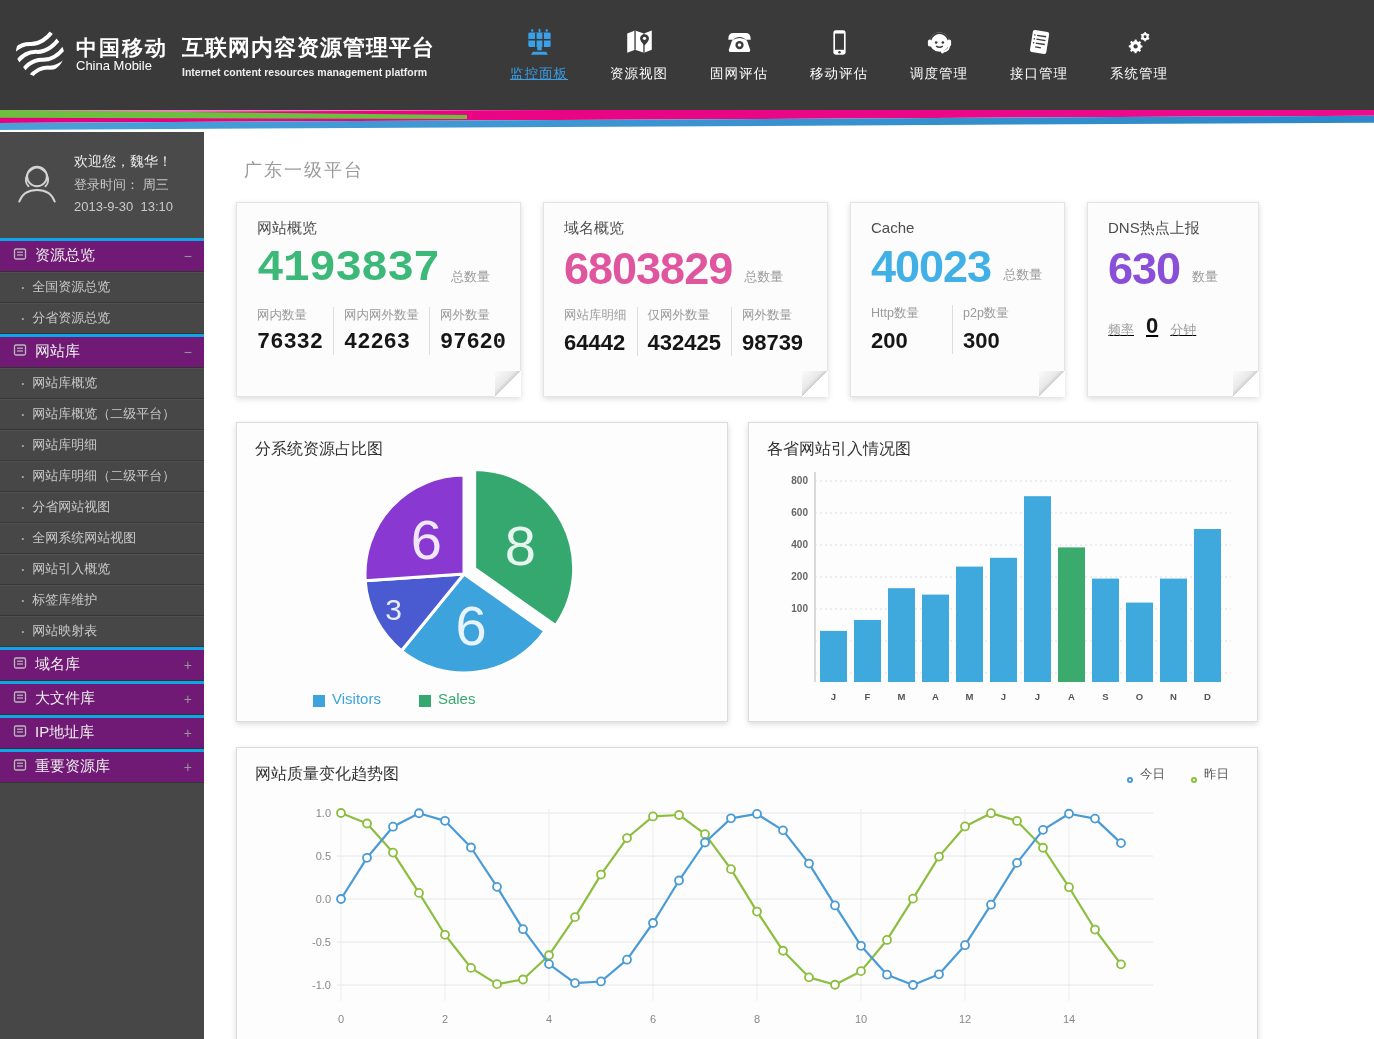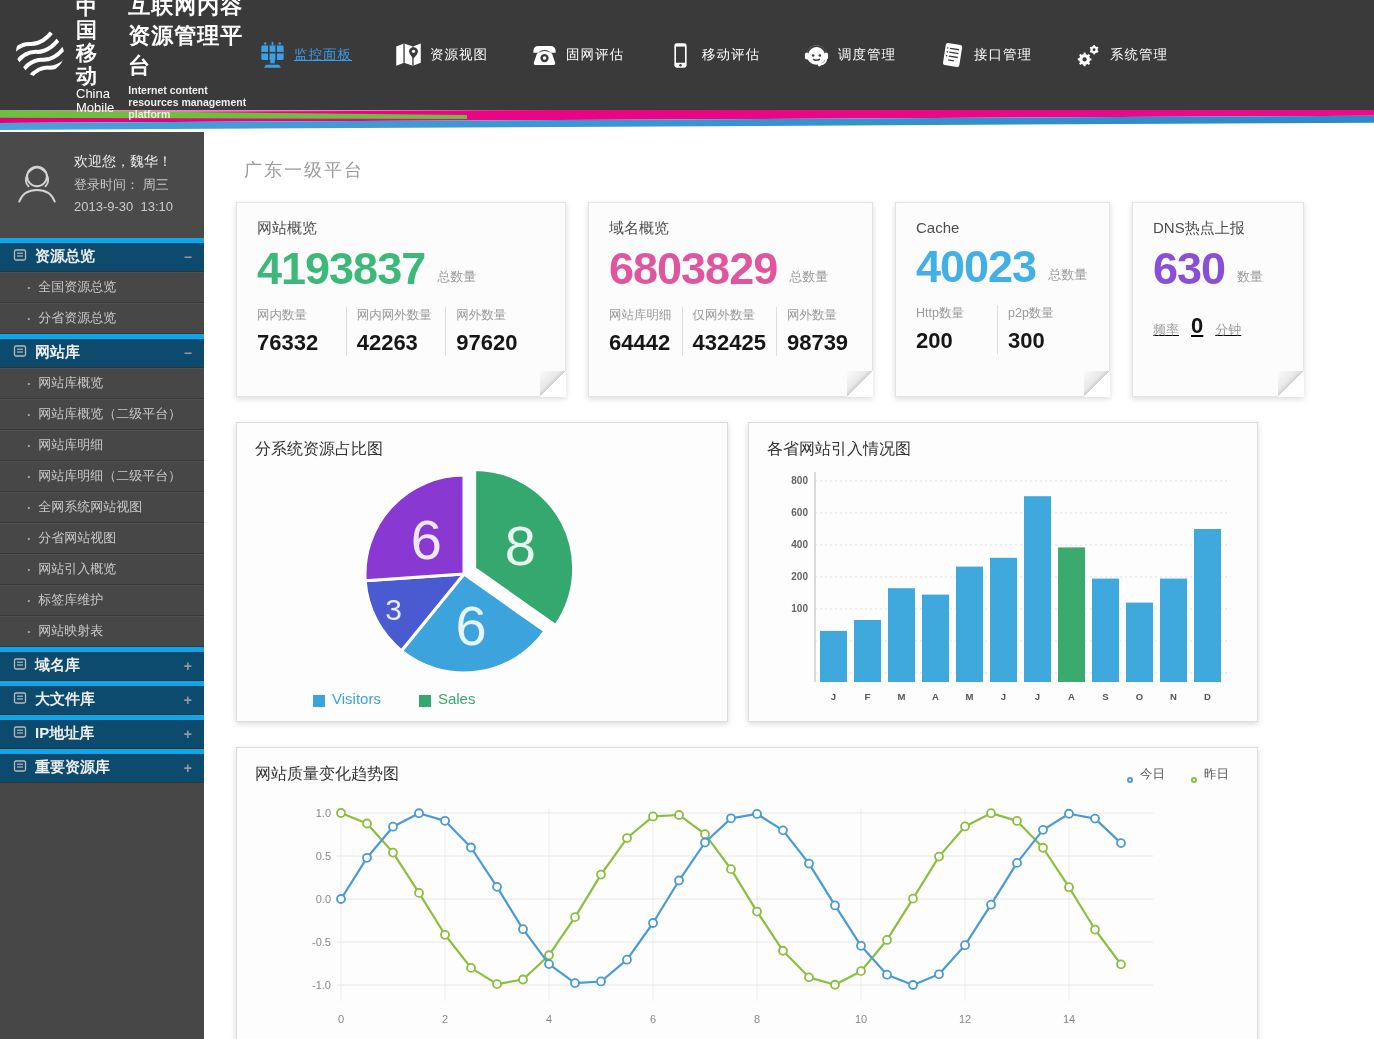--- a/index.html
+++ b/index.html
@@ -15,21 +15,21 @@
     padding:0 20px 0 14px; position:relative; z-index:2;
   }
   .brand{ display:flex; align-items:center; gap:10px; }
   .brand-text{ line-height:1.1; }
   .brand-cn{ font-size:21px; font-weight:bold; color:#fff; letter-spacing:2px; }
   .brand-en{ font-size:13px; color:#fff; }
   .title-block{ margin-left:14px; }
   .app-title{ font-size:22px; font-weight:bold; color:#fff; letter-spacing:1px; }
   .app-subtitle{ font-size:10.5px; color:#ededed; font-weight:bold; margin-top:3px; }
   .top-nav{ display:flex; margin-left:auto; margin-right:186px; gap:42px; }
-  .nav-item{ display:flex; align-items:center; gap:7px;
+  .nav-item{ display:flex; flex-direction:column; align-items:center; gap:7px;
     color:#fff; cursor:pointer; font-size:13.5px; }
   .nav-icon{ height:30px; display:flex; align-items:center; justify-content:center; }
   .nav-item.active{ color:#3aa0e8; }
   .nav-item.active .nav-label{ text-decoration:underline; }
   .nav-label{ letter-spacing:1px; white-space:nowrap; }
   
   .ribbon{ height:22px; position:relative; overflow:hidden; background:#fff; z-index:1; }
   .ribbon i{ position:absolute; display:block; transform-origin:left center; }
   .rb-pinklight{ top:0; left:-1%; width:103%; height:6px; background:#f07fc0; transform:rotate(-0.25deg); }
   .rb-magenta{ top:3px; left:-1%; width:103%; height:10px; background:linear-gradient(90deg,#e6007e,#ec0c8c); transform:rotate(-0.3deg); }
@@ -38,34 +38,34 @@
   .rb-green{ top:0; left:0; width:34%; height:9px; background:#6cbf3f; clip-path:polygon(0 0,100% 55%,100% 100%,0 85%); }
   
   .layout{ display:flex; height:931px; align-items:stretch; }
   
   .sidebar{ width:204px; background:#474747; flex-shrink:0; }
   .user-panel{ padding:18px 8px 20px 8px; display:flex; gap:8px; align-items:center; background:#4a4a4a; }
   .user-texts{ font-size:13px; color:#c9c9c9; line-height:1.7; }
   .user-welcome{ font-size:14px; color:#ededed; }
   .login-line{ white-space:nowrap; }
   .menu-section{ height:34px; display:flex; align-items:center; padding:0 12px 0 13px;
-    background:#0c4a6e; border-top:5px solid #0ea5e9; border-bottom:1px solid #343434;
-    color:#ededed; font-size:15px; gap:8px; cursor:pointer;font-weight:bold; }
+    background:#701a75; border-top:3px solid #0ea5e9; border-bottom:1px solid #343434;
+    color:#ededed; font-size:15px; gap:8px; cursor:pointer; }
   .section-toggle{ margin-left:auto; color:#989898; font-size:14px; }
-  .menu-item{ height:31px; display:flex; align-items:center; padding:0 12px 0 27px;
+  .menu-item{ height:31px; display:flex; align-items:center; padding:0 12px 0 21px;
     color:#c9c9c9; font-size:13px; gap:7px; cursor:pointer;
     border-top:1px solid rgba(255,255,255,0.05); border-bottom:1px solid rgba(0,0,0,0.22); }
   .bullet::before{ content:"·"; color:#a8a8a8; font-weight:bold; }
   
   .main{ flex:1; padding:20px 0 0 32px; background:#fff; }
   .page-title{ color:#9b9b9b; font-size:18px; font-weight:normal; margin:6px 0 20px 8px; letter-spacing:2px; }
   .cards-row{ display:flex; gap:22px; }
   .stat-card{ position:relative; background:#fcfcfc; border:1px solid #e3e3e3;
     box-shadow:0 2px 6px rgba(0,0,0,0.14); height:195px; padding:16px 20px; }
-  .stat-card:nth-child(1){ width:330px; } .stat-card:nth-child(2){ width:285px; }
+  .stat-card:nth-child(1){ width:285px;font-family:Liberation Mono, monospace; } .stat-card:nth-child(2){ width:285px; }
   .stat-card:nth-child(3){ width:215px; } .stat-card:nth-child(4){ width:172px; }
   .stat-card::after{ content:""; position:absolute; right:-1px; bottom:-1px; width:26px; height:26px;
     background:linear-gradient(315deg,#ffffff 0%,#ffffff 50%,#cfcfcf 51%,#e9e9e9 62%,#fbfbfb 100%); }
   .card-title{ font-size:15px; color:#4d4d4d; font-weight:normal; margin:0 0 8px; }
   .big-row{ display:flex; align-items:flex-end; gap:12px; margin:8px 0 16px; }
   .big-num{ font-size:45px; font-weight:bold; line-height:1; letter-spacing:-1px; }
   .big-label{ font-size:13px; color:#9a9a9a; padding-bottom:5px; white-space:nowrap; }
   .subs{ display:flex; }
   .sub{ flex:1; padding:0 10px; border-left:1px solid #ddd; }
   .sub:first-child{ padding-left:0; border-left:none; }
@@ -308,25 +308,25 @@
         <div class="menu-item">
           <span class="bullet"></span>
           <span>网站库明细</span>
         </div>
         <div class="menu-item">
           <span class="bullet"></span>
           <span>网站库明细（二级平台）</span>
         </div>
         <div class="menu-item">
           <span class="bullet"></span>
+          <span>分省网站视图</span>
+        </div>
+        <div class="menu-item">
+          <span class="bullet"></span>
           <span>全网系统网站视图</span>
-        </div>
-        <div class="menu-item">
-          <span class="bullet"></span>
-          <span>分省网站视图</span>
         </div>
         <div class="menu-item">
           <span class="bullet"></span>
           <span>网站引入概览</span>
         </div>
         <div class="menu-item">
           <span class="bullet"></span>
           <span>标签库维护</span>
         </div>
         <div class="menu-item">

